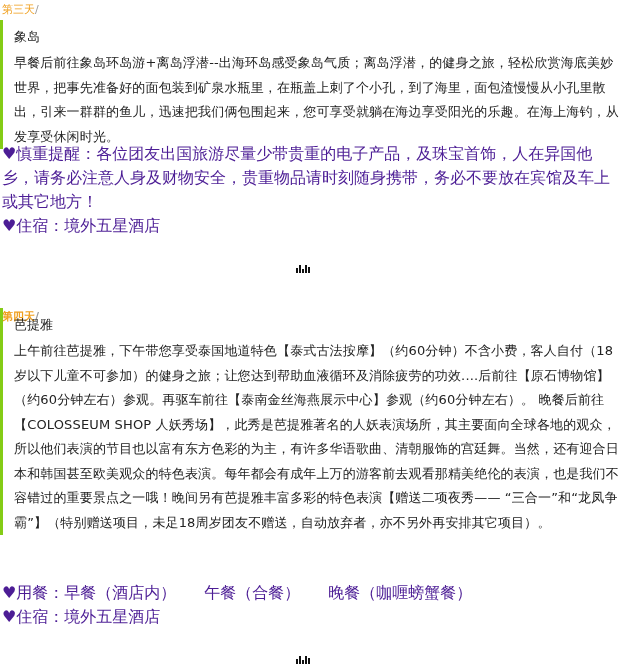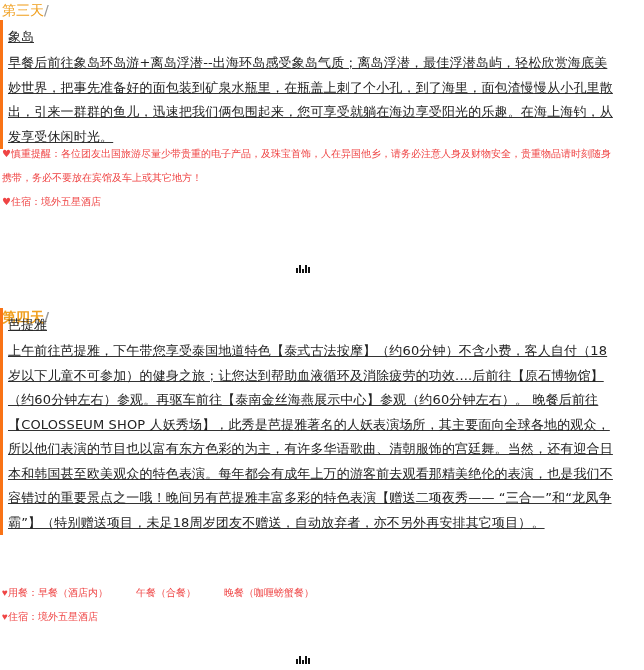--- a/index.html
+++ b/index.html
@@ -4,83 +4,82 @@
 <style>
   html, body { margin: 0; padding: 0; background: #ffffff; }
   body {
     width: 644px; height: 670px; overflow: hidden;
     font-family: "DejaVu Sans", "Liberation Sans", sans-serif;
     color: #333333;
     position: relative;
   }
   .day-title {
     position: absolute; left: 2px;
-    font-size: 14px; line-height: 18px;
+    font-size: 11px; line-height: 18px;
   }
   .day-title .label { color: #f0a020; }
   .day-title .slash { color: #999999; }
   .block {
     position: absolute; left: 0;
-    border-left: 3px solid #f97316;
-    padding-left: 5px;
+    border-left: 3px solid #84cc16;
+    padding-left: 11px;
     width: 610px;
-    text-decoration: underline;
   }
   .block .place {
     font-size: 13px; line-height: 18px; color: #222222;
     margin-top: 8px; margin-bottom: 5px;
   }
   .block .desc {
     font-size: 13px; line-height: 24.5px; color: #222222;
     margin: 0; letter-spacing: 0.15px;
   }
   .info {
     position: absolute; left: 2px;
-    font-size: 10px; line-height: 24px; color: #ef4444;
+    font-size: 16px; line-height: 24px; color: #4c1d95;
     width: 615px;
   }
   .info .line { white-space: nowrap; }
   .info .wrap { white-space: normal; }
   .gap { display: inline-block; width: 28px; }
   .divider-icon {
     position: absolute; left: 296px;
     display: flex; align-items: flex-end; gap: 1px; height: 8px;
   }
   .divider-icon span { display: block; width: 2px; background: #111; }
 </style>
 </head>
 <body>
 
 <div class="day-title" style="top:1px;">
   <span class="label">第三天</span><span class="slash">/</span>
 </div>
 <div class="block" style="top:20px;">
   <div class="place">象岛</div>
-  <p class="desc">早餐后前往象岛环岛游+离岛浮潜--出海环岛感受象岛气质；离岛浮潜，最佳浮潜岛屿，轻松欣赏海底美妙世界，把事先准备好的面包装到矿泉水瓶里，在瓶盖上刺了个小孔，到了海里，面包渣慢慢从小孔里散出，引来一群群的鱼儿，迅速把我们俩包围起来，您可享受就躺在海边享受阳光的乐趣。在海上海钓，从发享受休闲时光。</p>
+  <p class="desc">早餐后前往象岛环岛游+离岛浮潜--出海环岛感受象岛气质；离岛浮潜，的健身之旅，轻松欣赏海底美妙世界，把事先准备好的面包装到矿泉水瓶里，在瓶盖上刺了个小孔，到了海里，面包渣慢慢从小孔里散出，引来一群群的鱼儿，迅速把我们俩包围起来，您可享受就躺在海边享受阳光的乐趣。在海上海钓，从发享受休闲时光。</p>
 </div>
 <div class="info" style="top:142px;">
   <div class="wrap">♥慎重提醒：各位团友出国旅游尽量少带贵重的电子产品，及珠宝首饰，人在异国他乡，请务必注意人身及财物安全，贵重物品请时刻随身携带，务必不要放在宾馆及车上或其它地方！</div>
   <div class="line">♥住宿：境外五星酒店</div>
 </div>
 <div class="divider-icon" style="top:265px;">
   <span style="height:5px"></span>
     <span style="height:8px"></span>
     <span style="height:4px"></span>
     <span style="height:8px"></span>
     <span style="height:6px"></span>
 </div>
 
 <div class="day-title" style="top:308px;font-weight:bold;">
   <span class="label">第四天</span><span class="slash">/</span>
 </div>
 <div class="block" style="top:308px;">
   <div class="place">芭提雅</div>
   <p class="desc">上午前往芭提雅，下午带您享受泰国地道特色【泰式古法按摩】（约60分钟）不含小费，客人自付（18岁以下儿童不可参加）的健身之旅；让您达到帮助血液循环及消除疲劳的功效....后前往【原石博物馆】（约60分钟左右）参观。再驱车前往【泰南金丝海燕展示中心】参观（约60分钟左右）。 晚餐后前往【COLOSSEUM SHOP 人妖秀场】，此秀是芭提雅著名的人妖表演场所，其主要面向全球各地的观众，所以他们表演的节目也以富有东方色彩的为主，有许多华语歌曲、清朝服饰的宫廷舞。当然，还有迎合日本和韩国甚至欧美观众的特色表演。每年都会有成年上万的游客前去观看那精美绝伦的表演，也是我们不容错过的重要景点之一哦！晚间另有芭提雅丰富多彩的特色表演【赠送二项夜秀—— “三合一”和“龙凤争霸”】（特别赠送项目，未足18周岁团友不赠送，自动放弃者，亦不另外再安排其它项目）。</p>
 </div>
-<div class="info" style="top:581px;font-family:Liberation Serif, serif;">
+<div class="info" style="top:581px;">
   <div class="line">
     <span>♥用餐：</span><span>早餐（酒店内）</span><span class="gap"></span><span>午餐（合餐）</span><span class="gap"></span><span>晚餐（咖喱螃蟹餐）</span>
   </div>
   <div class="line">♥住宿：境外五星酒店</div>
 </div>
 <div class="divider-icon" style="top:656px;">
   <span style="height:5px"></span>
     <span style="height:8px"></span>
     <span style="height:4px"></span>
     <span style="height:8px"></span>

